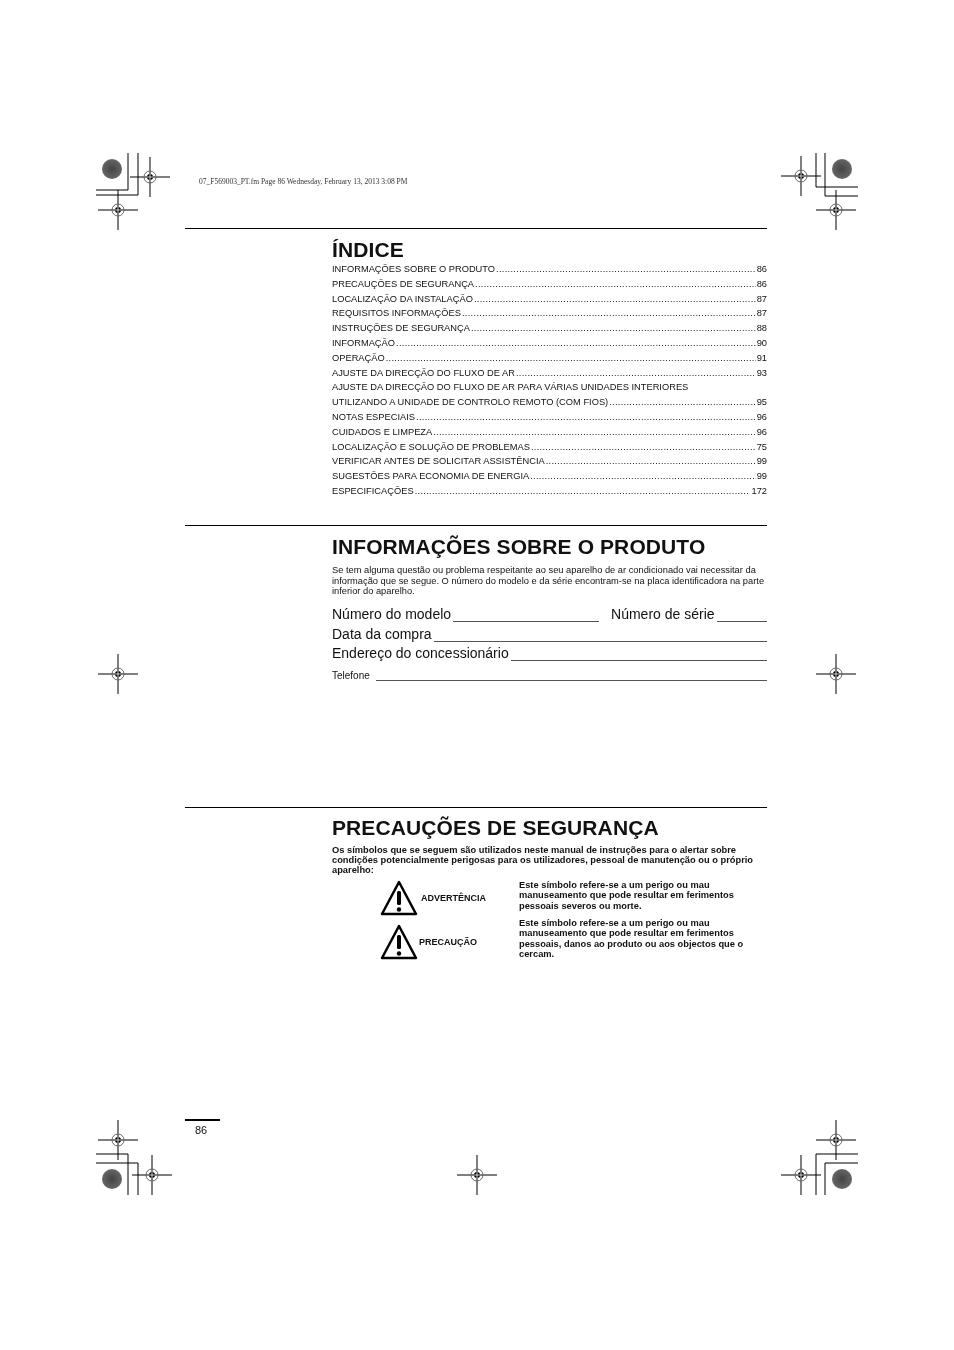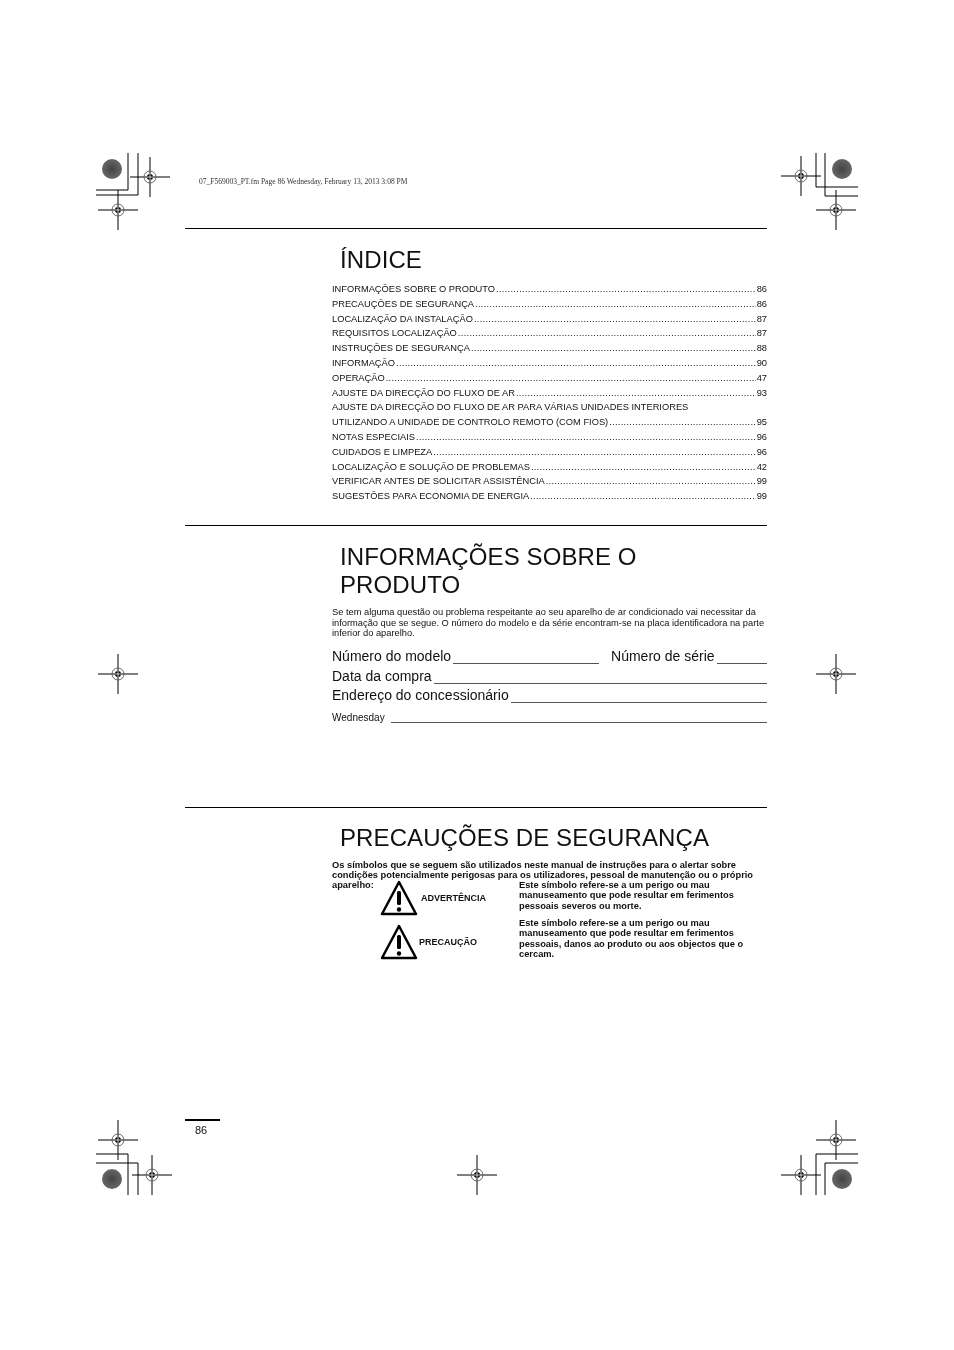--- a/index.html
+++ b/index.html
@@ -1,21 +1,21 @@
 <!DOCTYPE html>
 <html><head>
   <meta charset="utf-8">
   <style>
     html, body { margin:0; padding:0; background:#fff; }
     body { width:954px; height:1350px; position:relative; overflow:hidden; font-family:"Liberation Sans", sans-serif; color:#111; }
     .abs { position:absolute; }
     .slug { left:163px; top:177px; font-family:"Liberation Serif", serif; font-size:7.5px; color:#333; white-space:nowrap;padding-left:36px; }
     .rule { position:absolute; left:185px; width:582px; height:1px; background:#000; }
     .content { position:absolute; left:332px; width:435px; }
-    h1 { margin:8px; font-weight:normal; font-size:24px; letter-spacing:0.1px; }
+    h1 { margin:0; font-weight:bold; font-size:21px; letter-spacing:0.1px; }
     .pagina { text-align:right; font-size:9px; margin-top:3px; height:12px; }
     .toc-row { display:flex; align-items:baseline; font-size:9.3px; height:14.8px; line-height:14.8px; }
     .toc-row .lbl { white-space:nowrap; }
     .toc-row .dots { flex:1; overflow:hidden; white-space:nowrap; margin:0 1px; }
     .toc-row .dots::after { content:"......................................................................................................................................................................................................................................................"; letter-spacing:0.3px; }
     .toc-row .pg { white-space:nowrap; }
     .toc-plain { font-size:9.3px; height:14.8px; line-height:14.8px; white-space:nowrap; }
     p.body { margin:6px 0 0 0; font-size:9.3px; line-height:10.6px; }
     p.bold { font-weight:bold; }
     .field { display:flex; align-items:flex-end; font-size:14px; height:19.5px; }
@@ -102,38 +102,38 @@
       <span class="lbl">PRECAUÇÕES DE SEGURANÇA</span>
       <span class="dots"></span>
       <span class="pg">86</span>
     </div>
   <div class="toc-row">
       <span class="lbl">LOCALIZAÇÃO DA INSTALAÇÃO</span>
       <span class="dots"></span>
       <span class="pg">87</span>
     </div>
   <div class="toc-row">
-      <span class="lbl">REQUISITOS LOCALIZAÇÃO</span>
+      <span class="lbl">REQUISITOS INFORMAÇÕES</span>
       <span class="dots"></span>
       <span class="pg">87</span>
     </div>
   <div class="toc-row">
       <span class="lbl">INSTRUÇÕES DE SEGURANÇA</span>
       <span class="dots"></span>
       <span class="pg">88</span>
     </div>
   <div class="toc-row">
       <span class="lbl">INFORMAÇÃO</span>
       <span class="dots"></span>
       <span class="pg">90</span>
     </div>
   <div class="toc-row">
       <span class="lbl">OPERAÇÃO</span>
       <span class="dots"></span>
-      <span class="pg">47</span>
+      <span class="pg">91</span>
     </div>
   <div class="toc-row">
       <span class="lbl">AJUSTE DA DIRECÇÃO DO FLUXO DE AR</span>
       <span class="dots"></span>
       <span class="pg">93</span>
     </div>
   <div class="toc-plain">AJUSTE DA DIRECÇÃO DO FLUXO DE AR PARA VÁRIAS UNIDADES INTERIORES</div>
   <div class="toc-row">
       <span class="lbl">UTILIZANDO A UNIDADE DE CONTROLO REMOTO (COM FIOS)</span>
       <span class="dots"></span>
@@ -145,31 +145,36 @@
       <span class="pg">96</span>
     </div>
   <div class="toc-row">
       <span class="lbl">CUIDADOS E LIMPEZA</span>
       <span class="dots"></span>
       <span class="pg">96</span>
     </div>
   <div class="toc-row">
       <span class="lbl">LOCALIZAÇÃO E SOLUÇÃO DE PROBLEMAS</span>
       <span class="dots"></span>
-      <span class="pg">42</span>
+      <span class="pg">75</span>
     </div>
   <div class="toc-row">
       <span class="lbl">VERIFICAR ANTES DE SOLICITAR ASSISTÊNCIA</span>
       <span class="dots"></span>
       <span class="pg">99</span>
     </div>
   <div class="toc-row">
       <span class="lbl">SUGESTÕES PARA ECONOMIA DE ENERGIA</span>
       <span class="dots"></span>
       <span class="pg">99</span>
+    </div>
+  <div class="toc-row">
+      <span class="lbl">ESPECIFICAÇÕES</span>
+      <span class="dots"></span>
+      <span class="pg">172</span>
     </div>
 </div>
 
 <div class="content" style="top:535px;">
   <h1>INFORMAÇÕES SOBRE O PRODUTO</h1>
   <p class="body">Se tem alguma questão ou problema respeitante ao seu aparelho de ar condicionado vai necessitar da informação que se segue. O número do modelo e da série encontram-se na placa identificadora na parte inferior do aparelho.</p>
   <div style="height:6px;"></div>
   <div class="field">
     <span>Número do modelo</span>
     <span class="blank" style="flex:0 0 146px;"></span>
@@ -179,21 +184,21 @@
   </div>
   <div class="field">
     <span>Data da compra</span>
     <span class="blank"></span>
   </div>
   <div class="field">
     <span>Endereço do concessionário</span>
     <span class="blank"></span>
   </div>
   <div class="field" style="font-size:10px;">
-    <span>Wednesday</span>
+    <span>Telefone</span>
     <span class="blank" style="margin-left:6px;"></span>
   </div>
 </div>
 
 <div class="content" style="top:816px;">
   <h1>PRECAUÇÕES DE SEGURANÇA</h1>
   <p class="body bold" style="margin-top:5px;line-height:10px;">Os símbolos que se seguem são utilizados neste manual de instruções para o alertar sobre condições potencialmente perigosas para os utilizadores, pessoal de manutenção ou o próprio aparelho:</p>
 </div>
 
 <div class="sym-row" style="left:380px;top:880px;align-items:center;">

